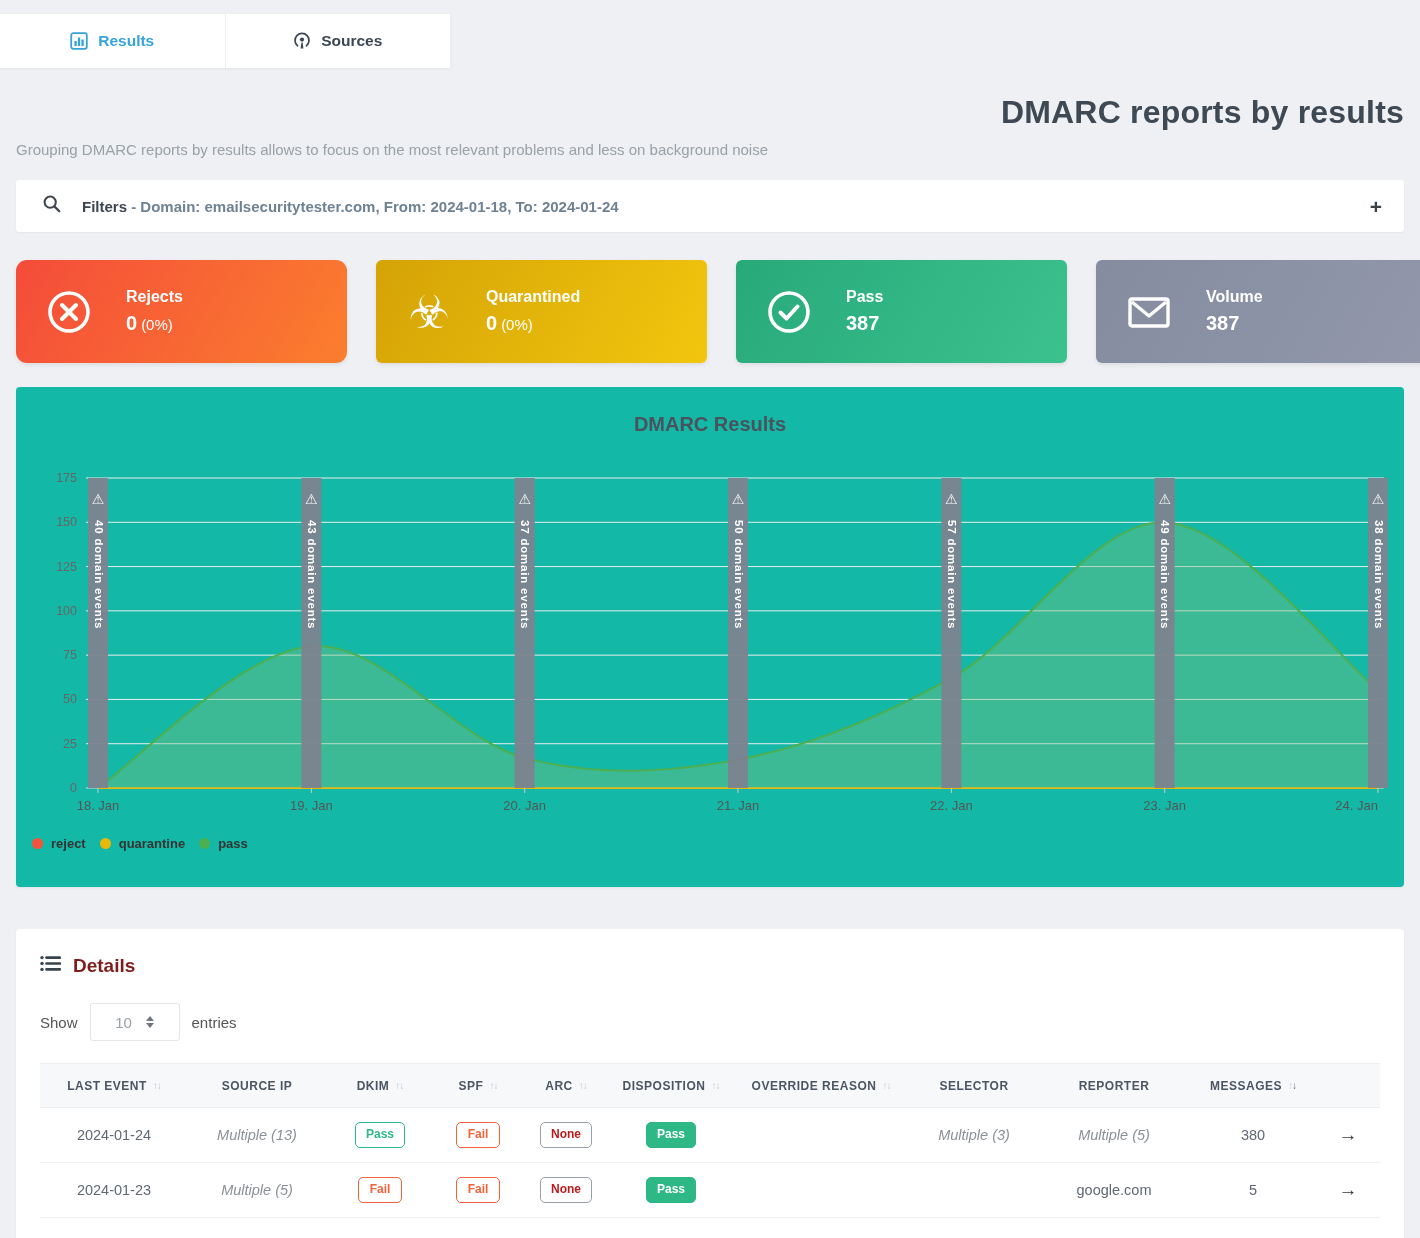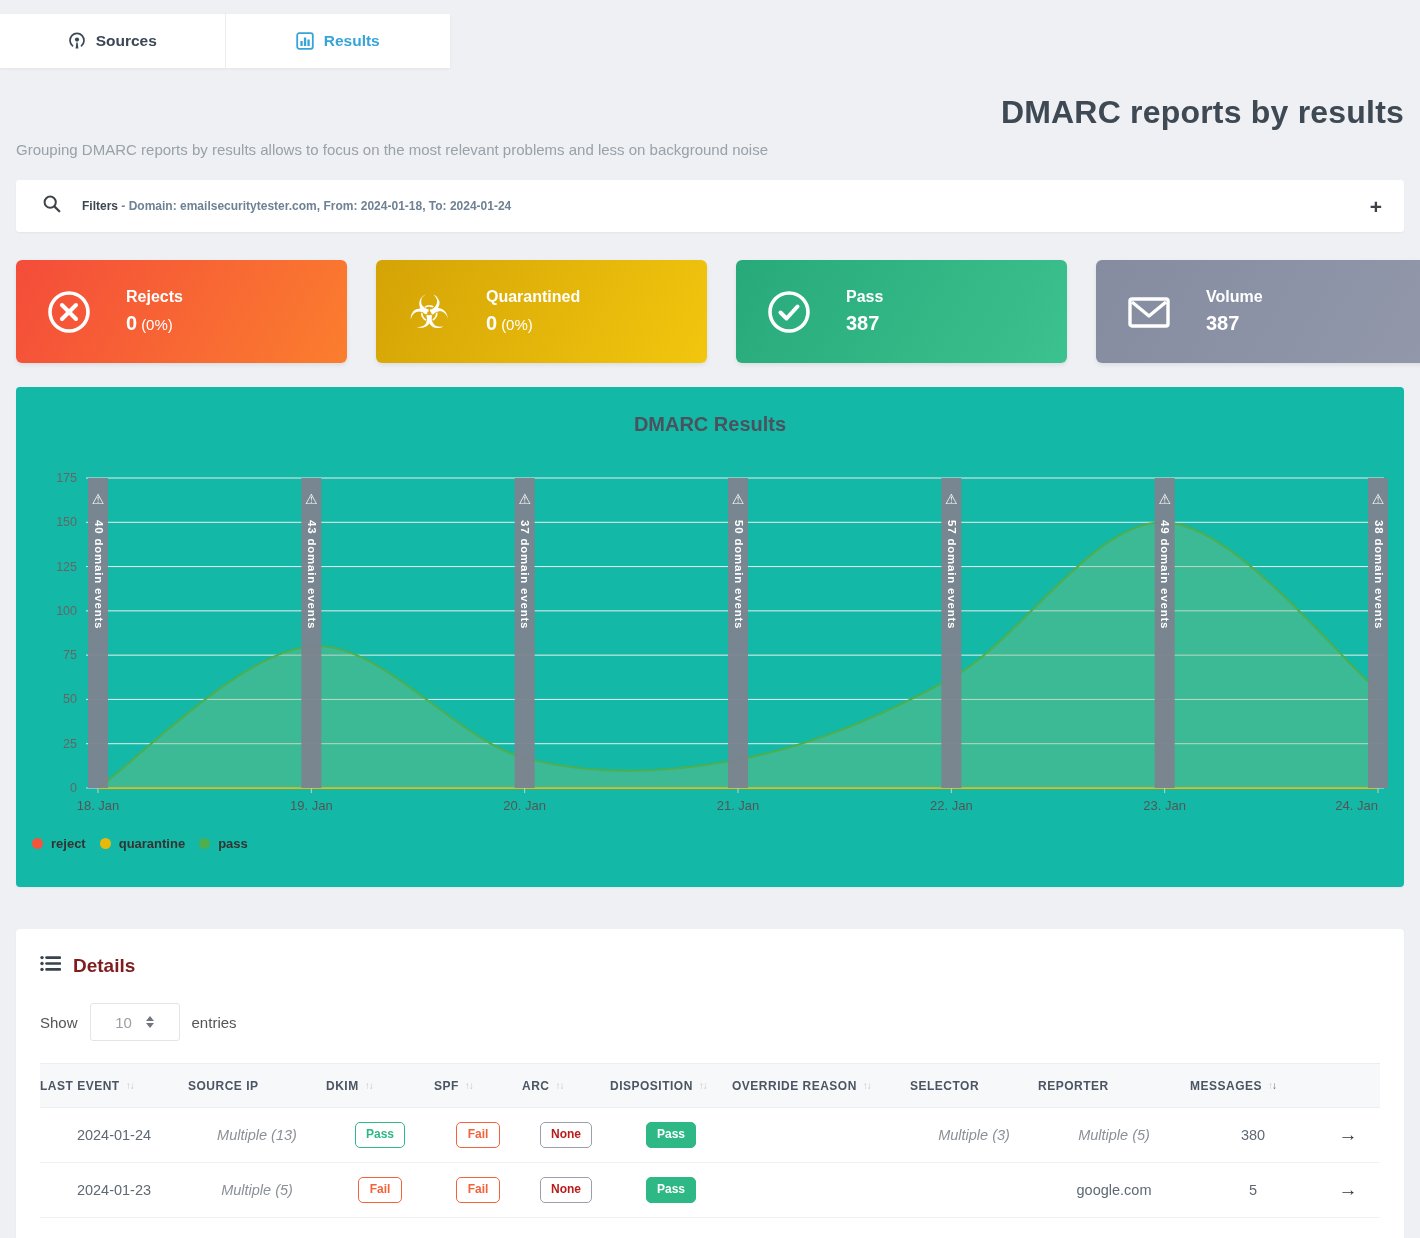--- a/index.html
+++ b/index.html
@@ -17,21 +17,21 @@
   .tab svg { display:block; }
 
   
   .page-head { padding:26px 16px 0 16px; }
   .page-title { font-size:32px; font-weight:700; color:#3e4954; letter-spacing:.2px;text-align:right; }
   .page-sub { margin-top:10px; font-size:15px; color:#99a1a9; }
 
   
   .filterbar { margin:22px 16px 0 16px; height:52px; background:#fff; border-radius:3px;
     box-shadow:0 1px 2px rgba(0,0,0,.05); display:flex; align-items:center; padding:0 22px 0 26px; }
-  .filterbar .ftext { margin-left:20px; font-size:12px; }
+  .filterbar .ftext { margin-left:20px; font-size:15px; }
   .filterbar .flabel { font-weight:700; color:#3c4650; }
   .filterbar .fvalue { font-weight:700; color:#6e8294; }
   .filterbar .fplus { margin-left:auto; font-size:21px; font-weight:700; color:#3c4247; cursor:pointer; line-height:1; }
 
   
   .stats { margin-top:28px; padding-left:16px; display:grid;
     grid-template-columns:repeat(4,331px); column-gap:29px; }
   .stat-card { height:103px; border-radius:6px; display:flex; align-items:center;
     padding:0 24px; color:#fff; box-shadow:0 2px 4px rgba(0,0,0,.08); }
   .stat-icon { width:58px; display:flex; align-items:center; justify-content:center; }
@@ -59,61 +59,61 @@
   .entries-select { width:90px; height:38px; border:1px solid #e3e5e8; border-radius:3px;
     display:flex; align-items:center; justify-content:center; gap:14px; background:#fff; cursor:pointer; }
   .entries-select .val { color:#9aa0a6; font-size:15px; }
   .sel-arrows { display:flex; flex-direction:column; gap:2px; }
   .sel-arrows i { display:block; width:0; height:0; border-left:4px solid transparent; border-right:4px solid transparent; }
   .sel-arrows i.up { border-bottom:5px solid #6f7680; }
   .sel-arrows i.down { border-top:5px solid #6f7680; }
 
   table.details { margin-top:22px; border-collapse:collapse; table-layout:fixed; width:1340px; }
   table.details thead th { background:#f7f8fa; border-top:1px solid #eceef1; border-bottom:1px solid #eceef1;
-    height:44px; font-size:12px; font-weight:700; letter-spacing:.5px; color:#4b5563; text-align:left;text-decoration:underline; }
+    height:44px; font-size:12px; font-weight:700; letter-spacing:.5px; color:#4b5563; text-align:center;text-decoration:underline; }
   table.details td { height:55px; text-align:center; font-size:14.5px; color:#5f6873;
     border-bottom:1px solid #f0f1f4; background:#fff; }
   td .em { font-style:italic; color:#8a9097; }
   .th-inner { display:inline-flex; align-items:center; gap:6px; }
   .sort { font-size:10px; letter-spacing:-1px; color:#c3c8cf; }
   .sort .active { color:#5f6873; }
 
   .badge { display:inline-block; min-width:44px; padding:5px 10px; border-radius:5px;
     font-size:12px; font-weight:700; line-height:1.1; }
   .badge.outline-pass { border:1.5px solid #2eb885; color:#2eb885; background:#fff; }
   .badge.outline-fail { border:1.5px solid #f4623a; color:#f4623a; background:#fff; }
   .badge.outline-none { border:1.5px solid #9aa0aa; color:#b91c1c; background:#fff; }
   .badge.solid-pass { background:#2eb885; color:#fff; border:1.5px solid #2eb885; }
 
   .row-arrow { font-size:19px; color:#2f3337; cursor:pointer; }
 </style>
 </head>
 <body>
 
 <div class="tabstrip">
-  <div class="tab">
-    <span>
-      <svg width="18" height="18" viewBox="0 0 18 18">
-          <circle cx="9" cy="7.6" r="2.1" fill="#3b4754"></circle>
-          <path d="M4.6 13.8 A7 7 0 1 1 13.4 13.8" fill="none" stroke="#3b4754" stroke-width="1.7" stroke-linecap="round"></path>
-          <path d="M7.6 16.4 L8.4 10.6 L9.6 10.6 L10.4 16.4 Z" fill="#3b4754"></path>
-        </svg>
-    </span>
-    <span>Sources</span>
-  </div>
   <div class="tab active">
     <span>
       <svg width="18" height="18" viewBox="0 0 18 18">
           <rect x="1.2" y="1.2" width="15.6" height="15.6" rx="2" fill="none" stroke="#36a3d9" stroke-width="1.8"></rect>
           <rect x="4.4" y="9" width="2.3" height="5" fill="#36a3d9"></rect>
           <rect x="7.9" y="5.5" width="2.3" height="8.5" fill="#36a3d9"></rect>
           <rect x="11.4" y="7.5" width="2.3" height="6.5" fill="#36a3d9"></rect>
         </svg>
     </span>
     <span>Results</span>
+  </div>
+  <div class="tab">
+    <span>
+      <svg width="18" height="18" viewBox="0 0 18 18">
+          <circle cx="9" cy="7.6" r="2.1" fill="#3b4754"></circle>
+          <path d="M4.6 13.8 A7 7 0 1 1 13.4 13.8" fill="none" stroke="#3b4754" stroke-width="1.7" stroke-linecap="round"></path>
+          <path d="M7.6 16.4 L8.4 10.6 L9.6 10.6 L10.4 16.4 Z" fill="#3b4754"></path>
+        </svg>
+    </span>
+    <span>Sources</span>
   </div>
 </div>
 
 <div class="page-head">
   <div class="page-title">DMARC reports by results</div>
   <div class="page-sub">Grouping DMARC reports by results allows to focus on the most relevant problems and less on background noise</div>
 </div>
 
 <div class="filterbar">
   <span>
@@ -123,21 +123,21 @@
       </svg>
   </span>
   <span class="ftext">
     <span class="flabel">Filters</span>
     <span class="fvalue">- Domain: emailsecuritytester.com, From: 2024-01-18, To: 2024-01-24</span>
   </span>
   <span class="fplus">+</span>
 </div>
 
 <div class="stats">
-  <div class="stat-card" style="background: linear-gradient(120deg, rgb(244, 76, 58), rgb(251, 126, 46));">
+  <div class="stat-card" style="background: linear-gradient(120deg, rgb(244, 76, 58), rgb(251, 126, 46)); border-radius: 11px;">
     <span class="stat-icon">
       <svg width="48" height="48" viewBox="0 0 48 48">
           <circle cx="24" cy="24" r="19" fill="none" stroke="#fff" stroke-width="3.6"></circle>
           <line x1="17" y1="17" x2="31" y2="31" stroke="#fff" stroke-width="4" stroke-linecap="round"></line>
           <line x1="31" y1="17" x2="17" y2="31" stroke="#fff" stroke-width="4" stroke-linecap="round"></line>
         </svg>
     </span>
     <span class="stat-text">
       <div class="stat-label">Rejects</div>
       <div class="stat-valueline"><span class="stat-value">0</span><span class="stat-pct">(0%)</span></div>

